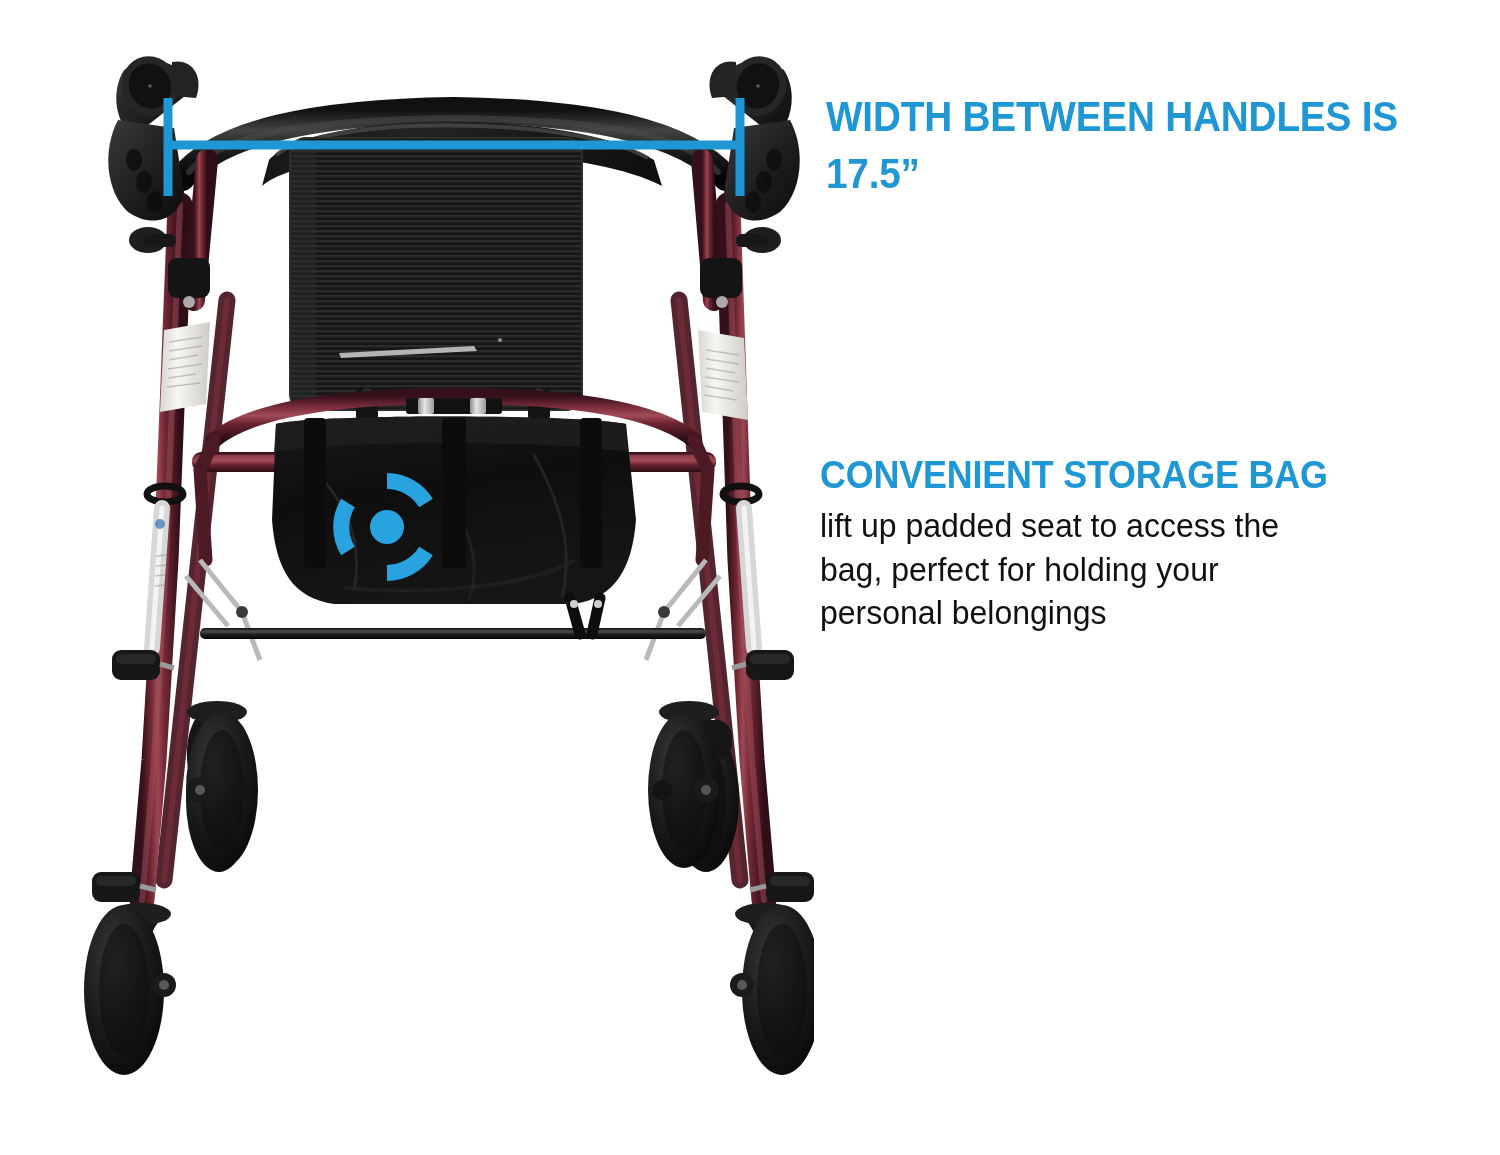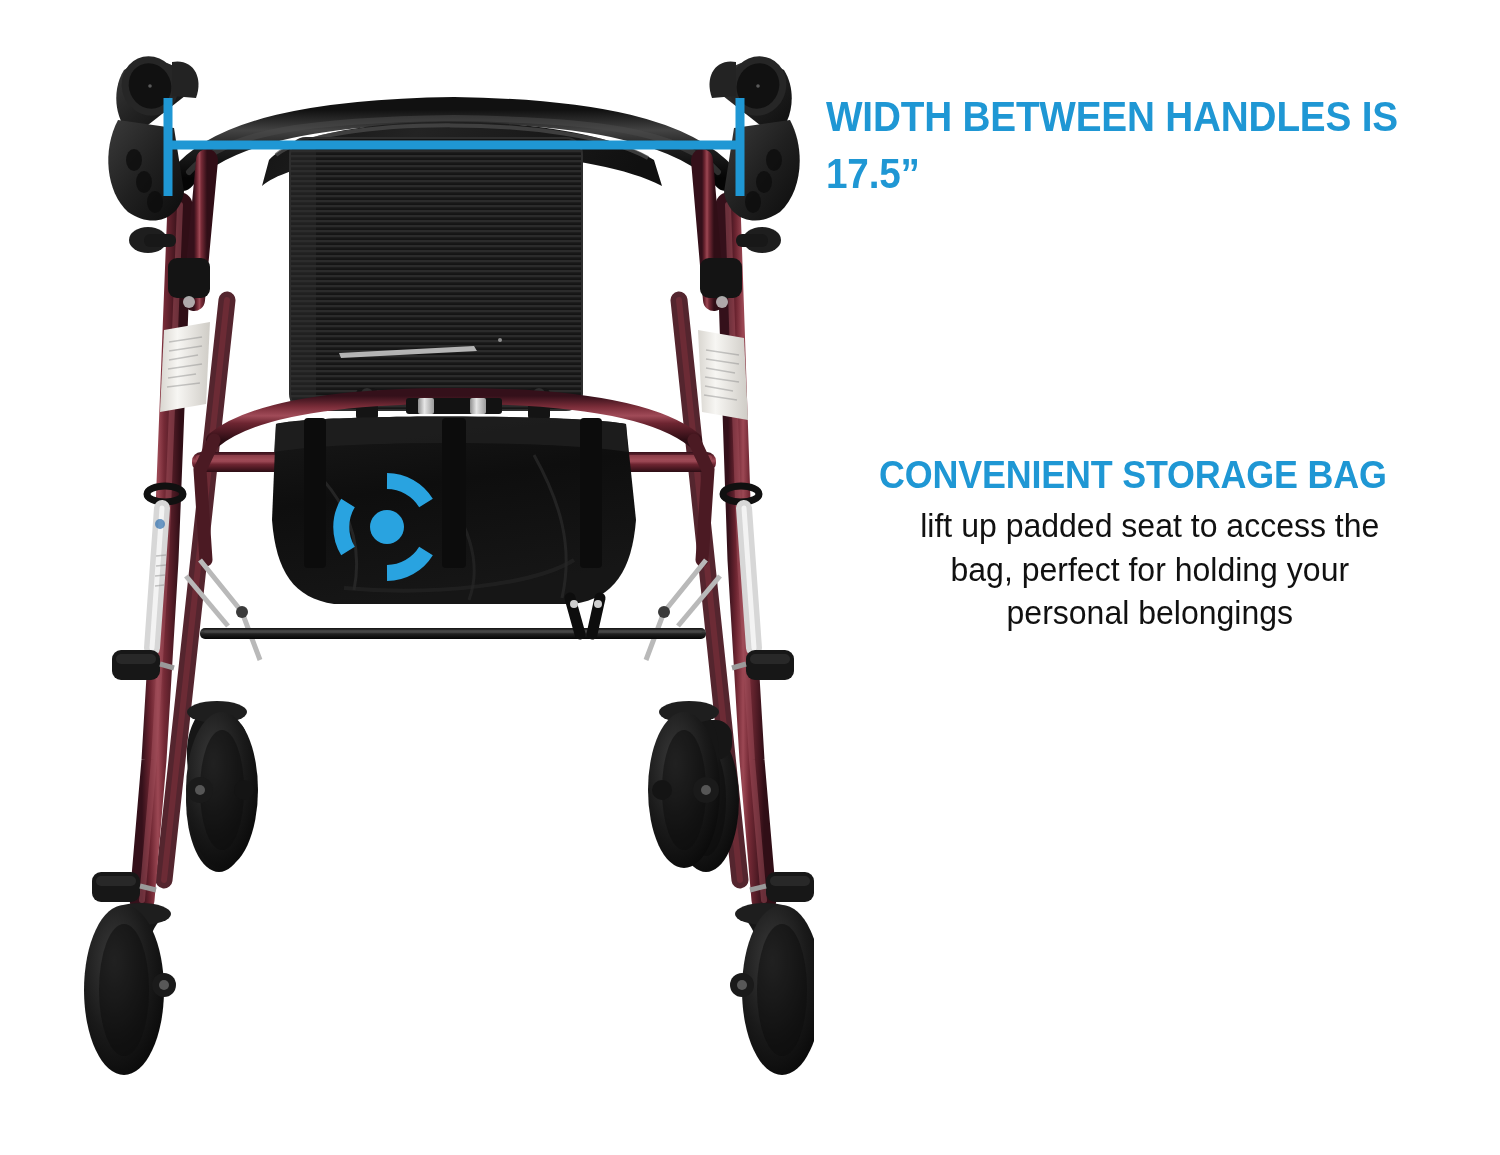--- a/index.html
+++ b/index.html
@@ -40,21 +40,20 @@
   }
   #callout-handles {
     left: 812px;
     top: 88px;
     width: 640px;
   }
   #callout-storage {
     left: 806px;
     top: 452px;
     width: 680px;
-    text-align: center;
   }
   .callout-heading {
     color: #1f97d4;
     font-family: "Liberation Sans", sans-serif;
     font-weight: bold;
     letter-spacing: -0.2px;
     margin: 0;
     padding: 0;
   }
   #heading-handles {

